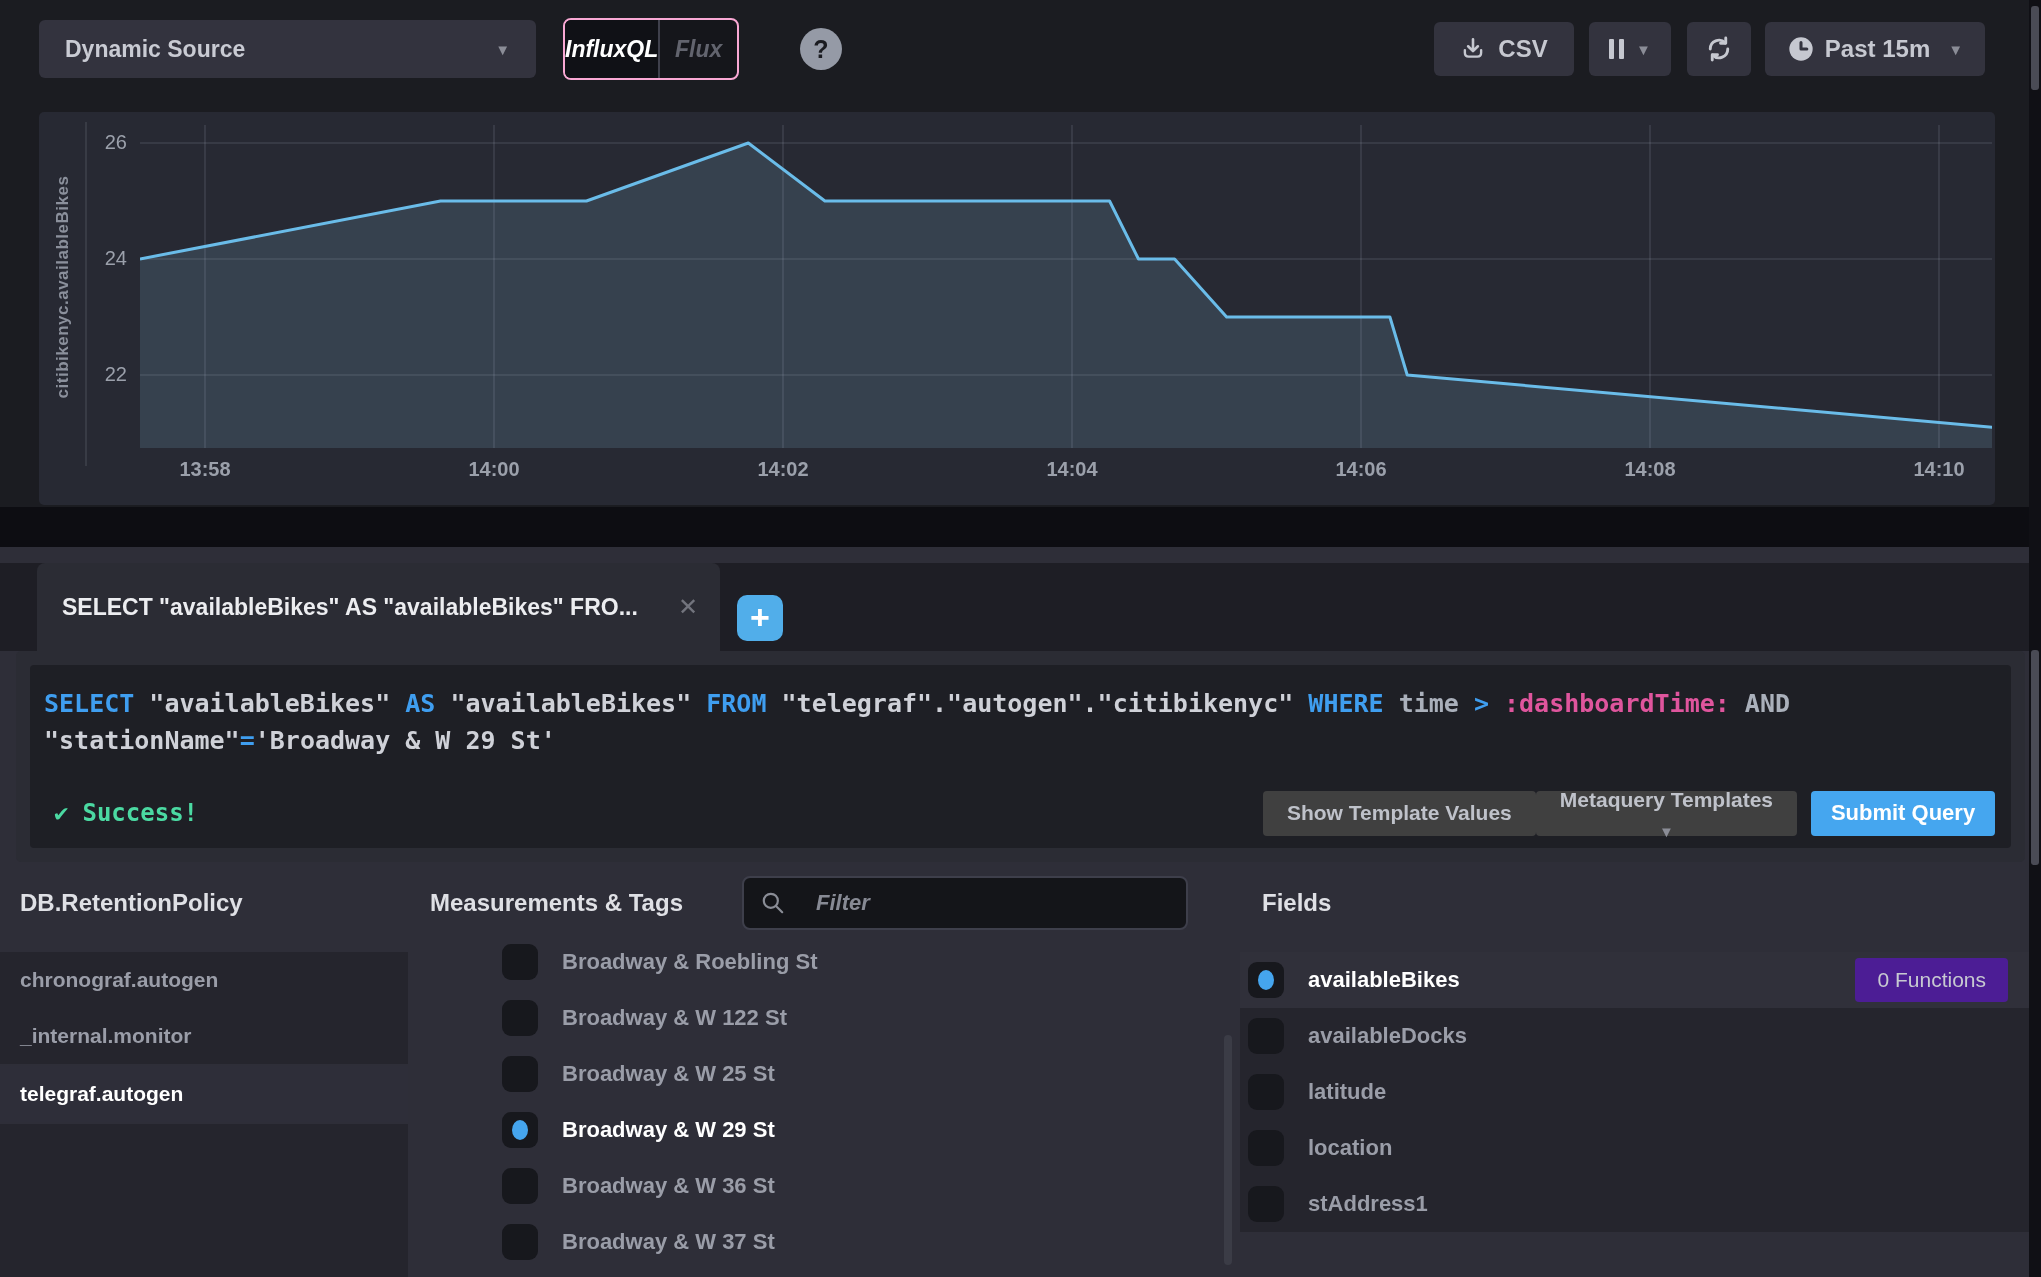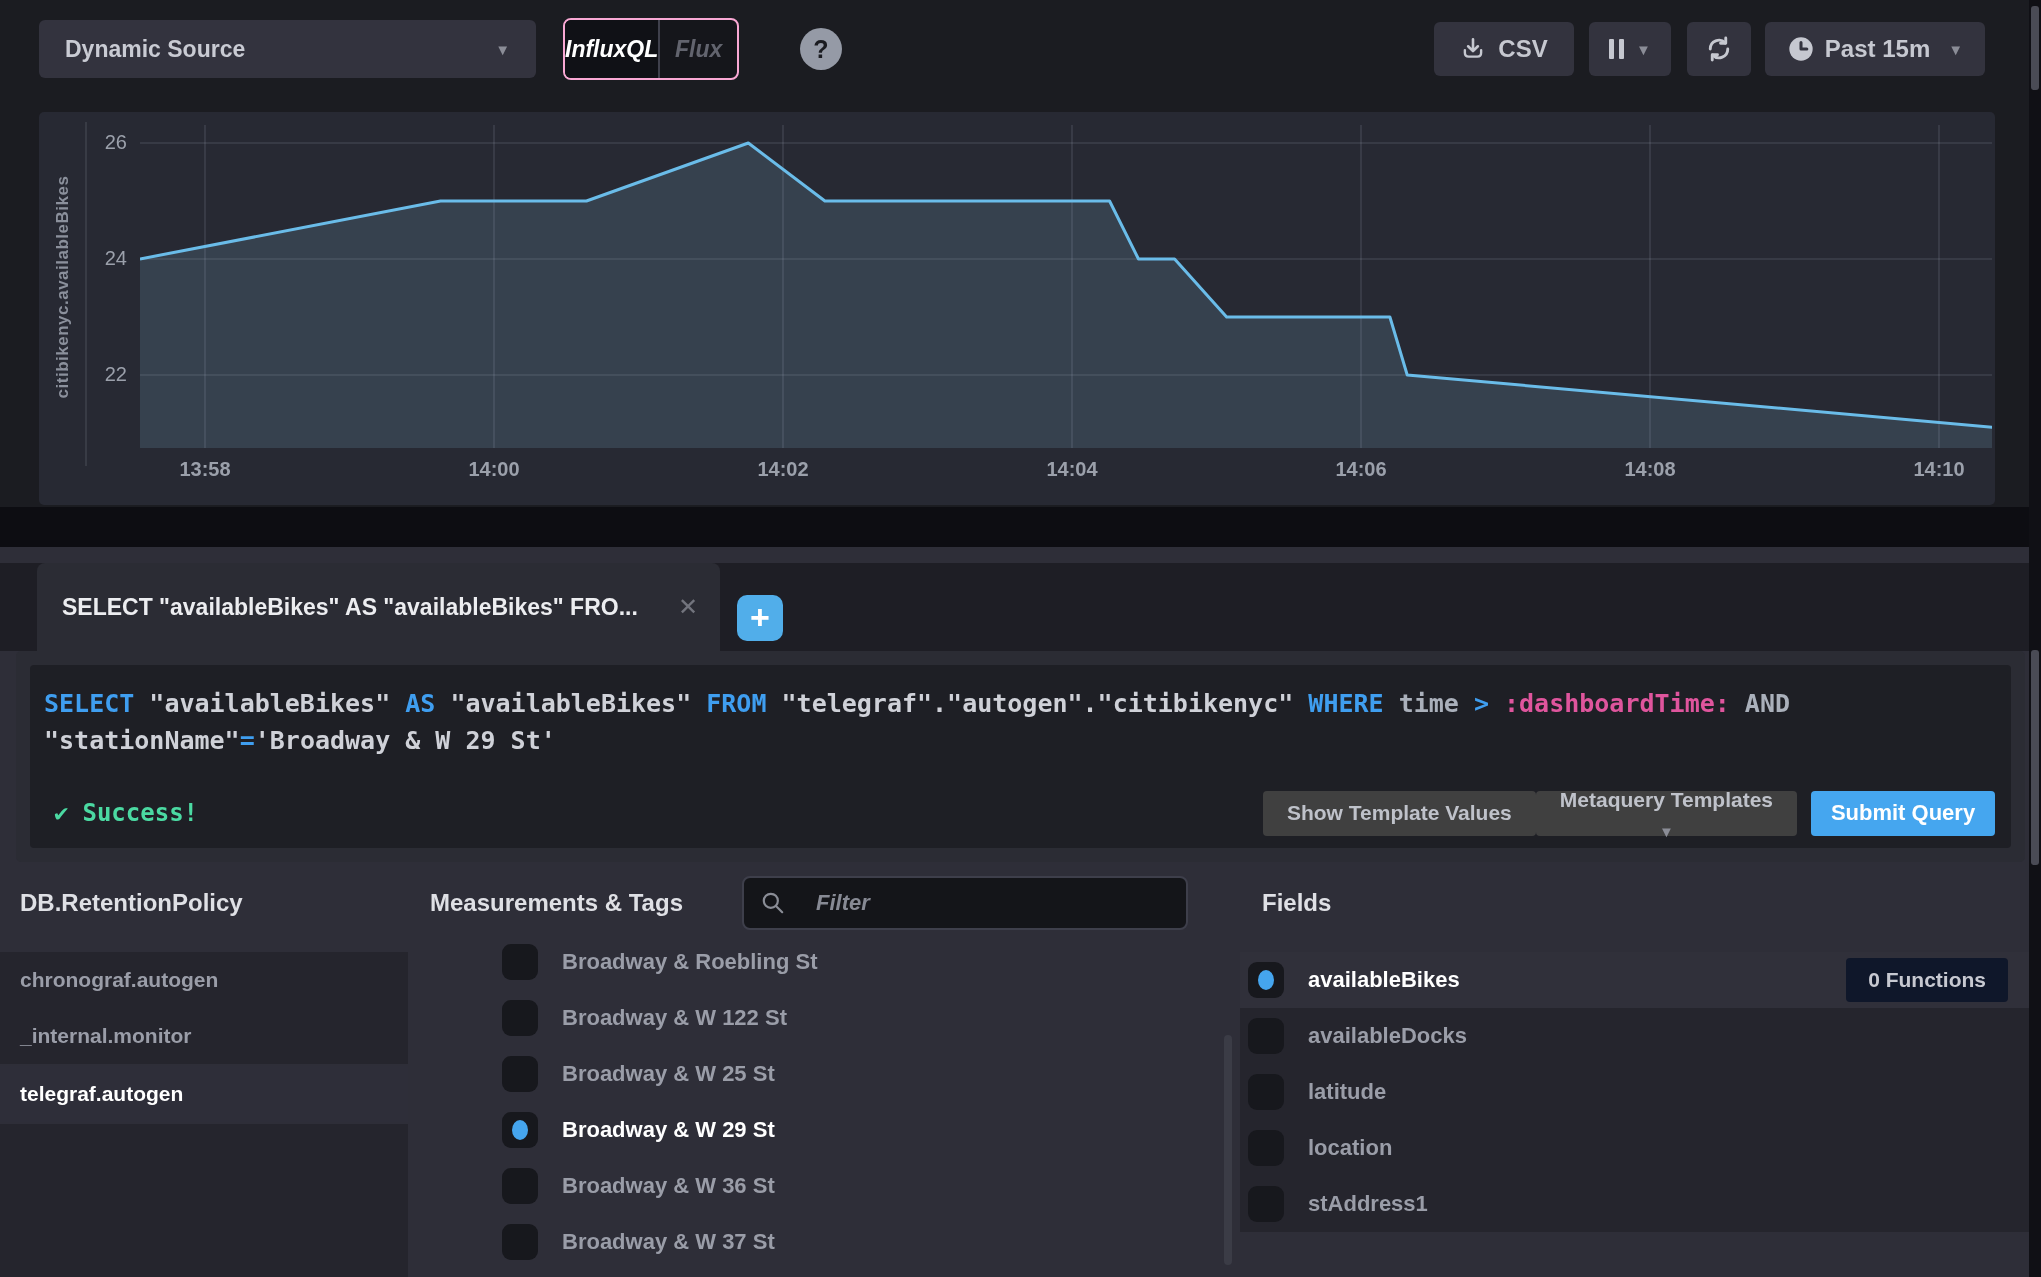--- a/index.html
+++ b/index.html
@@ -106,22 +106,22 @@
        display:flex;align-items:center;justify-content:center;}
   .checkbox .dot{width:16px;height:20px;border-radius:50%;background:#45a5ee;}
   .item-label{margin-left:24px;color:#9a9da8;font-weight:bold;font-size:22px;white-space:nowrap;}
   .checked-label{color:#ffffff;}
 
   #fields-list{left:1240px;top:405px;width:801px;height:325px;overflow:hidden;
        display:flex;flex-direction:column;}
   .field-item{height:56px;display:flex;align-items:center;background:#25252d;position:relative;flex:none;cursor:pointer;}
   .field-item.selected{background:#30303a;}
   .field-item .checkbox{margin-left:8px;}
-  .badge{position:absolute;right:33px;top:6px;height:44px;padding:0 22px;background:#0f172a;
-       border-radius:4px;color:#c7c9d1;font-weight:bold;font-size:21px;
+  .badge{position:absolute;right:33px;top:6px;height:44px;padding:0 22px;background:#4c1d95;
+       border-radius:4px;color:#c7c9d1;font-weight:normal;font-size:21px;
        display:flex;align-items:center;cursor:pointer;}
 
   #meas-scrollbar{left:1224px;top:488px;width:8px;height:230px;background:#3b3c46;border-radius:4px;}
   #page-scroll-track{left:2029px;top:0;width:12px;height:1277px;background:#101015;}
   .page-scroll-thumb{left:2031px;width:8px;background:#4a4b55;border-radius:3px;}
 </style>
 </head>
 <body>
 
 <div id="top-section" class="abs">

